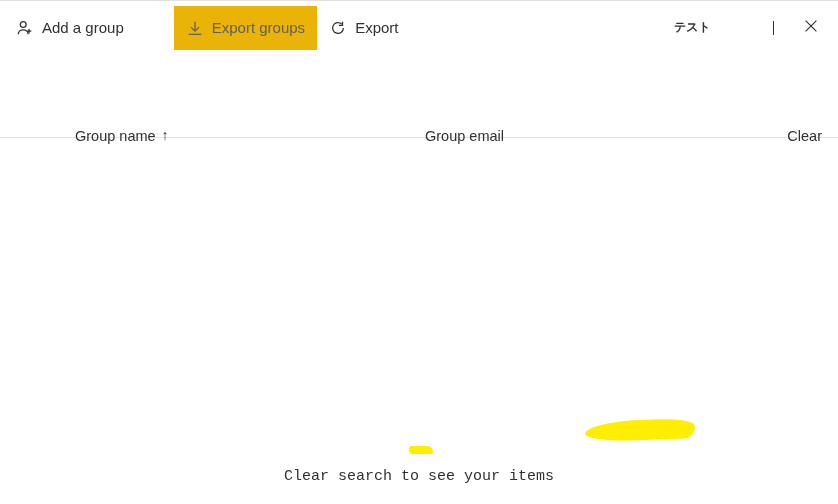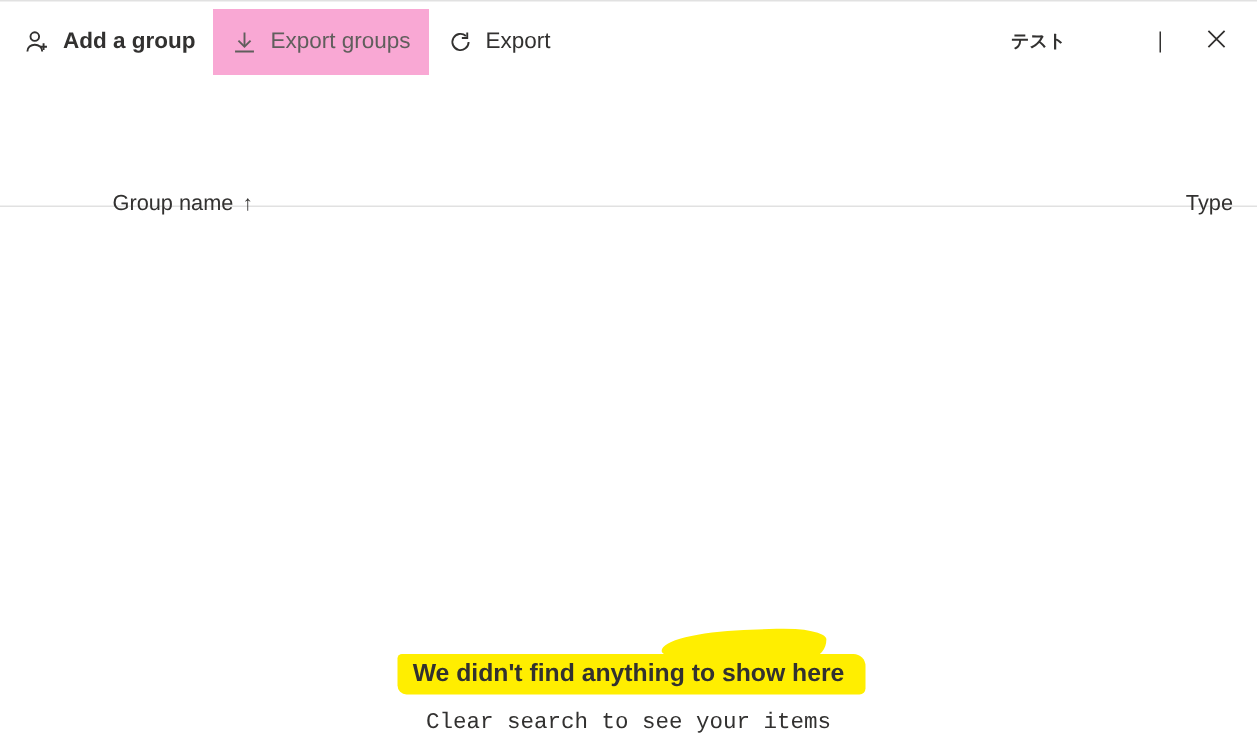--- a/index.html
+++ b/index.html
@@ -29,25 +29,26 @@
       padding: 0 12px;
       height: 44px;
       cursor: pointer;
       font-size: 15px;
       color: #323130;
       background: transparent;
       border: none;
       font-family: inherit;
     }
     .toolbar-btn.add {
-      font-weight: 700;
+      font-weight: 400;
     }
     .toolbar-btn.export {
-      background: #f9a8d4;
+      background: #eab308;
       color: #605e5c;
+      margin-left: 38px;
     }
     .toolbar-btn .icon {
       display: flex;
       align-items: center;
       justify-content: center;
       width: 18px;
       height: 18px;
     }
     .toolbar-btn .icon svg {
       width: 18px;
@@ -205,27 +206,29 @@
       </span>
     </button>
   </div>
 </div>
 
 <div class="columns-row">
   <div class="col-header col-name">
     <span>Group name</span>
     <span class="sort-arrow">↑</span>
   </div>
+  <div class="col-header col-email">
+    <span>Group email</span>
+  </div>
   <div class="col-header col-type">
-    <span>Type</span>
+    <span>Clear</span>
   </div>
 </div>
 
 <div class="empty-state">
   <div style="position:relative; display:inline-block;">
     <span class="highlight-shape hl-top"></span>
     <span class="empty-headline">
       <span class="highlight-shape hl-main"></span>
-      <span>We didn't find anything to show here</span>
     </span>
   </div>
   <div class="empty-sub">Clear search to see your items</div>
 </div>
 
 </body></html>

